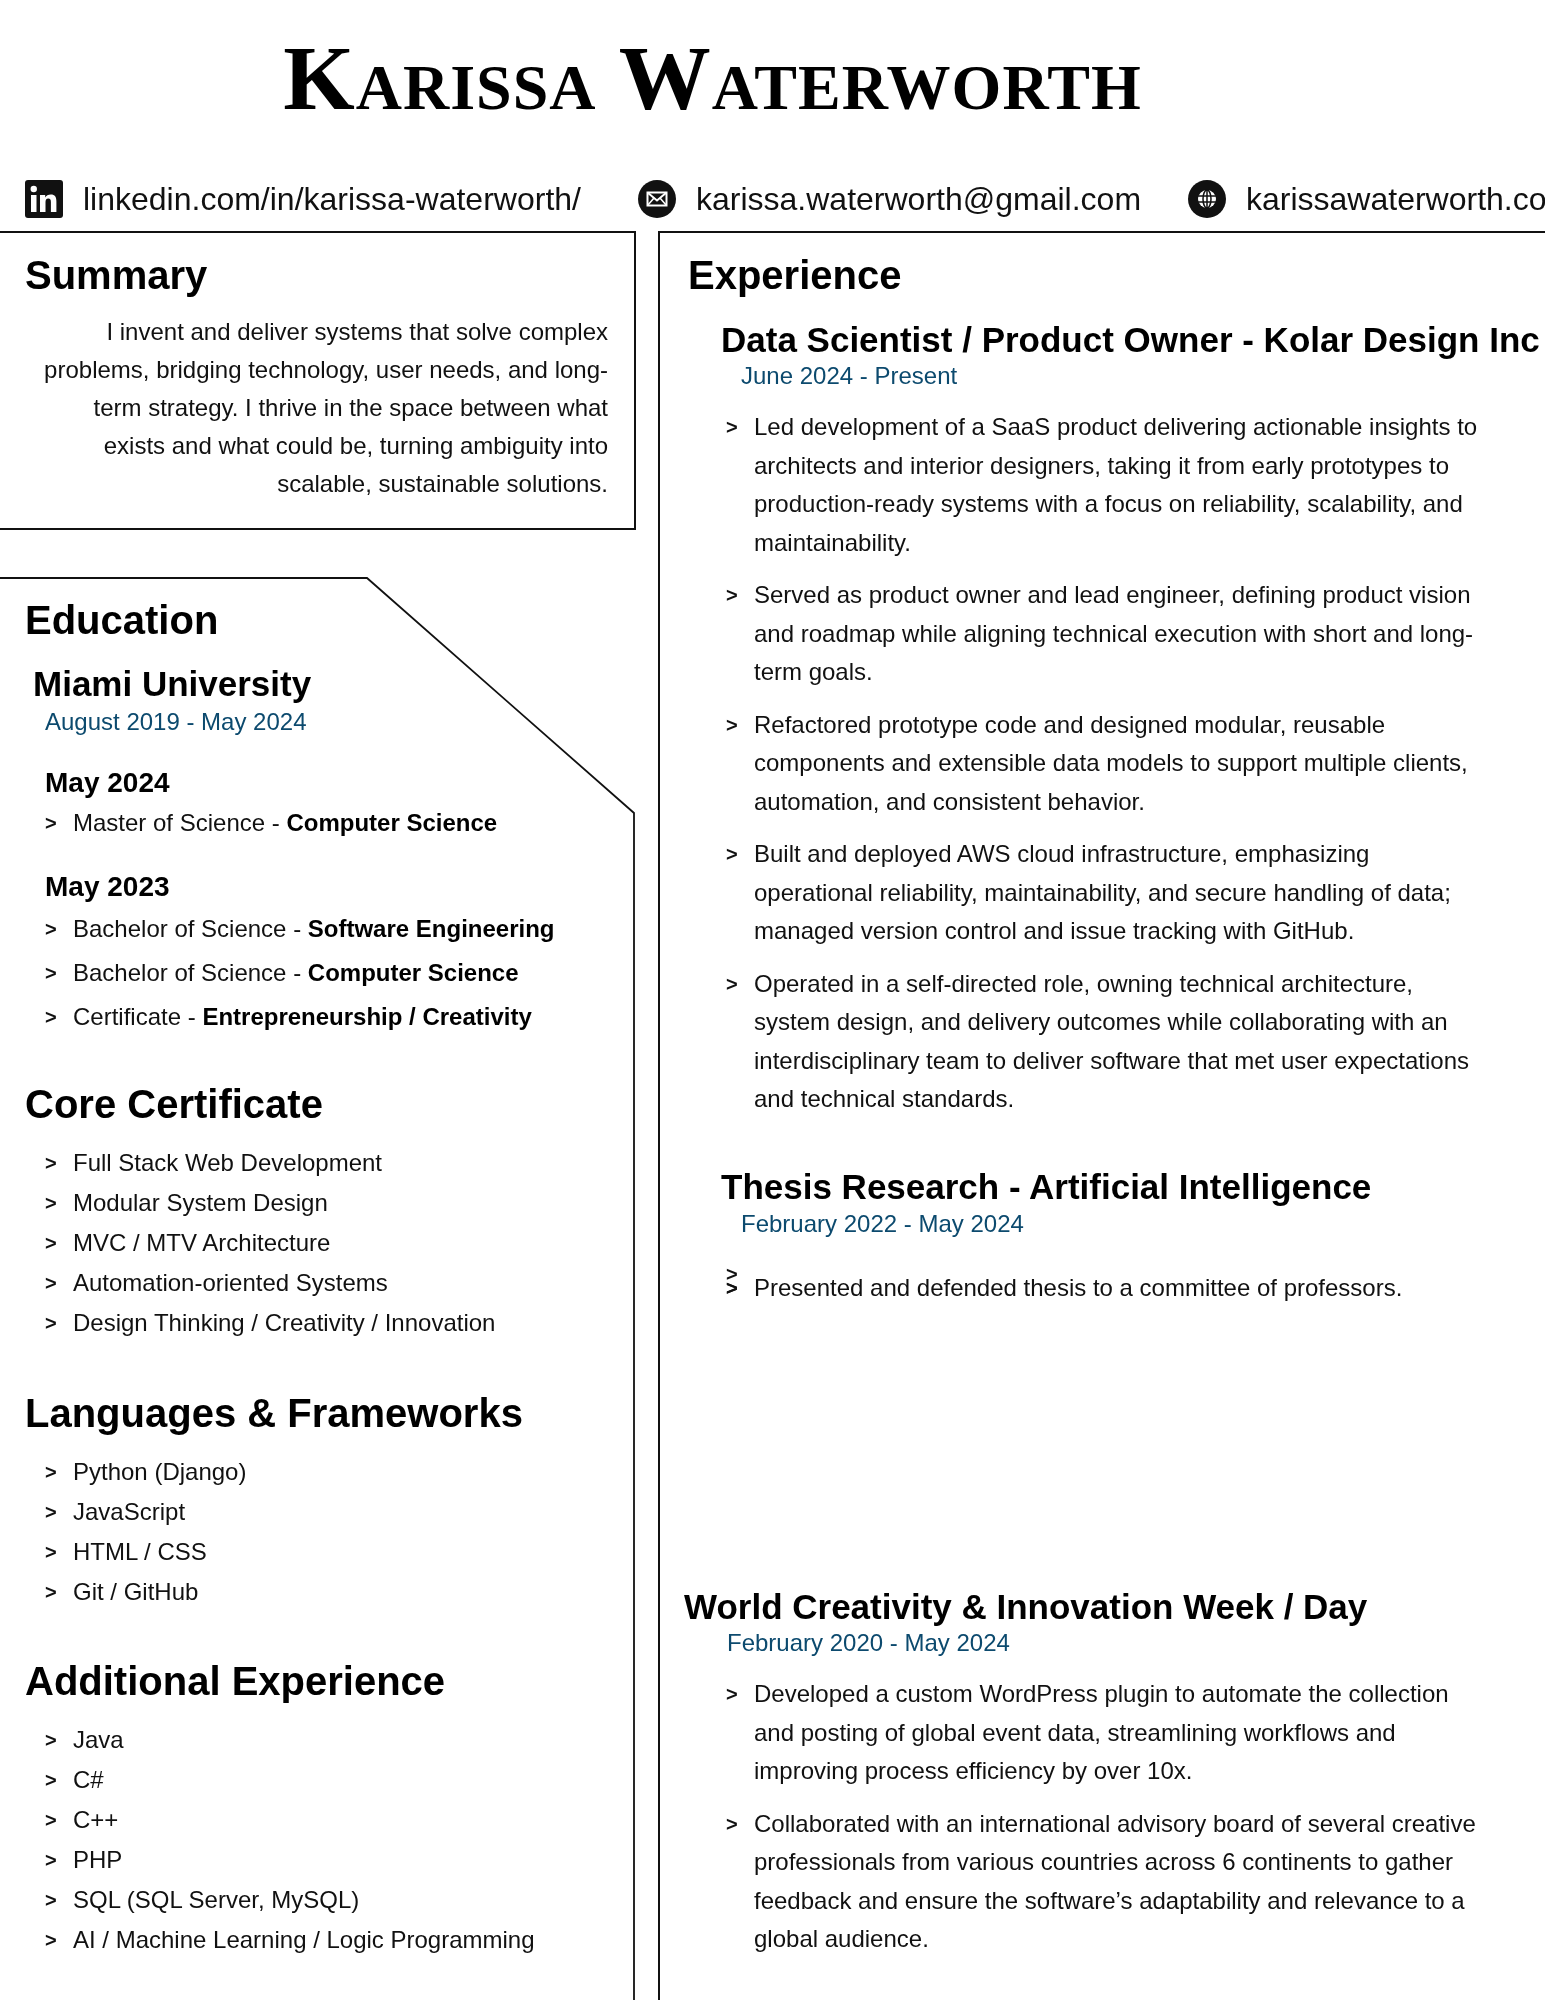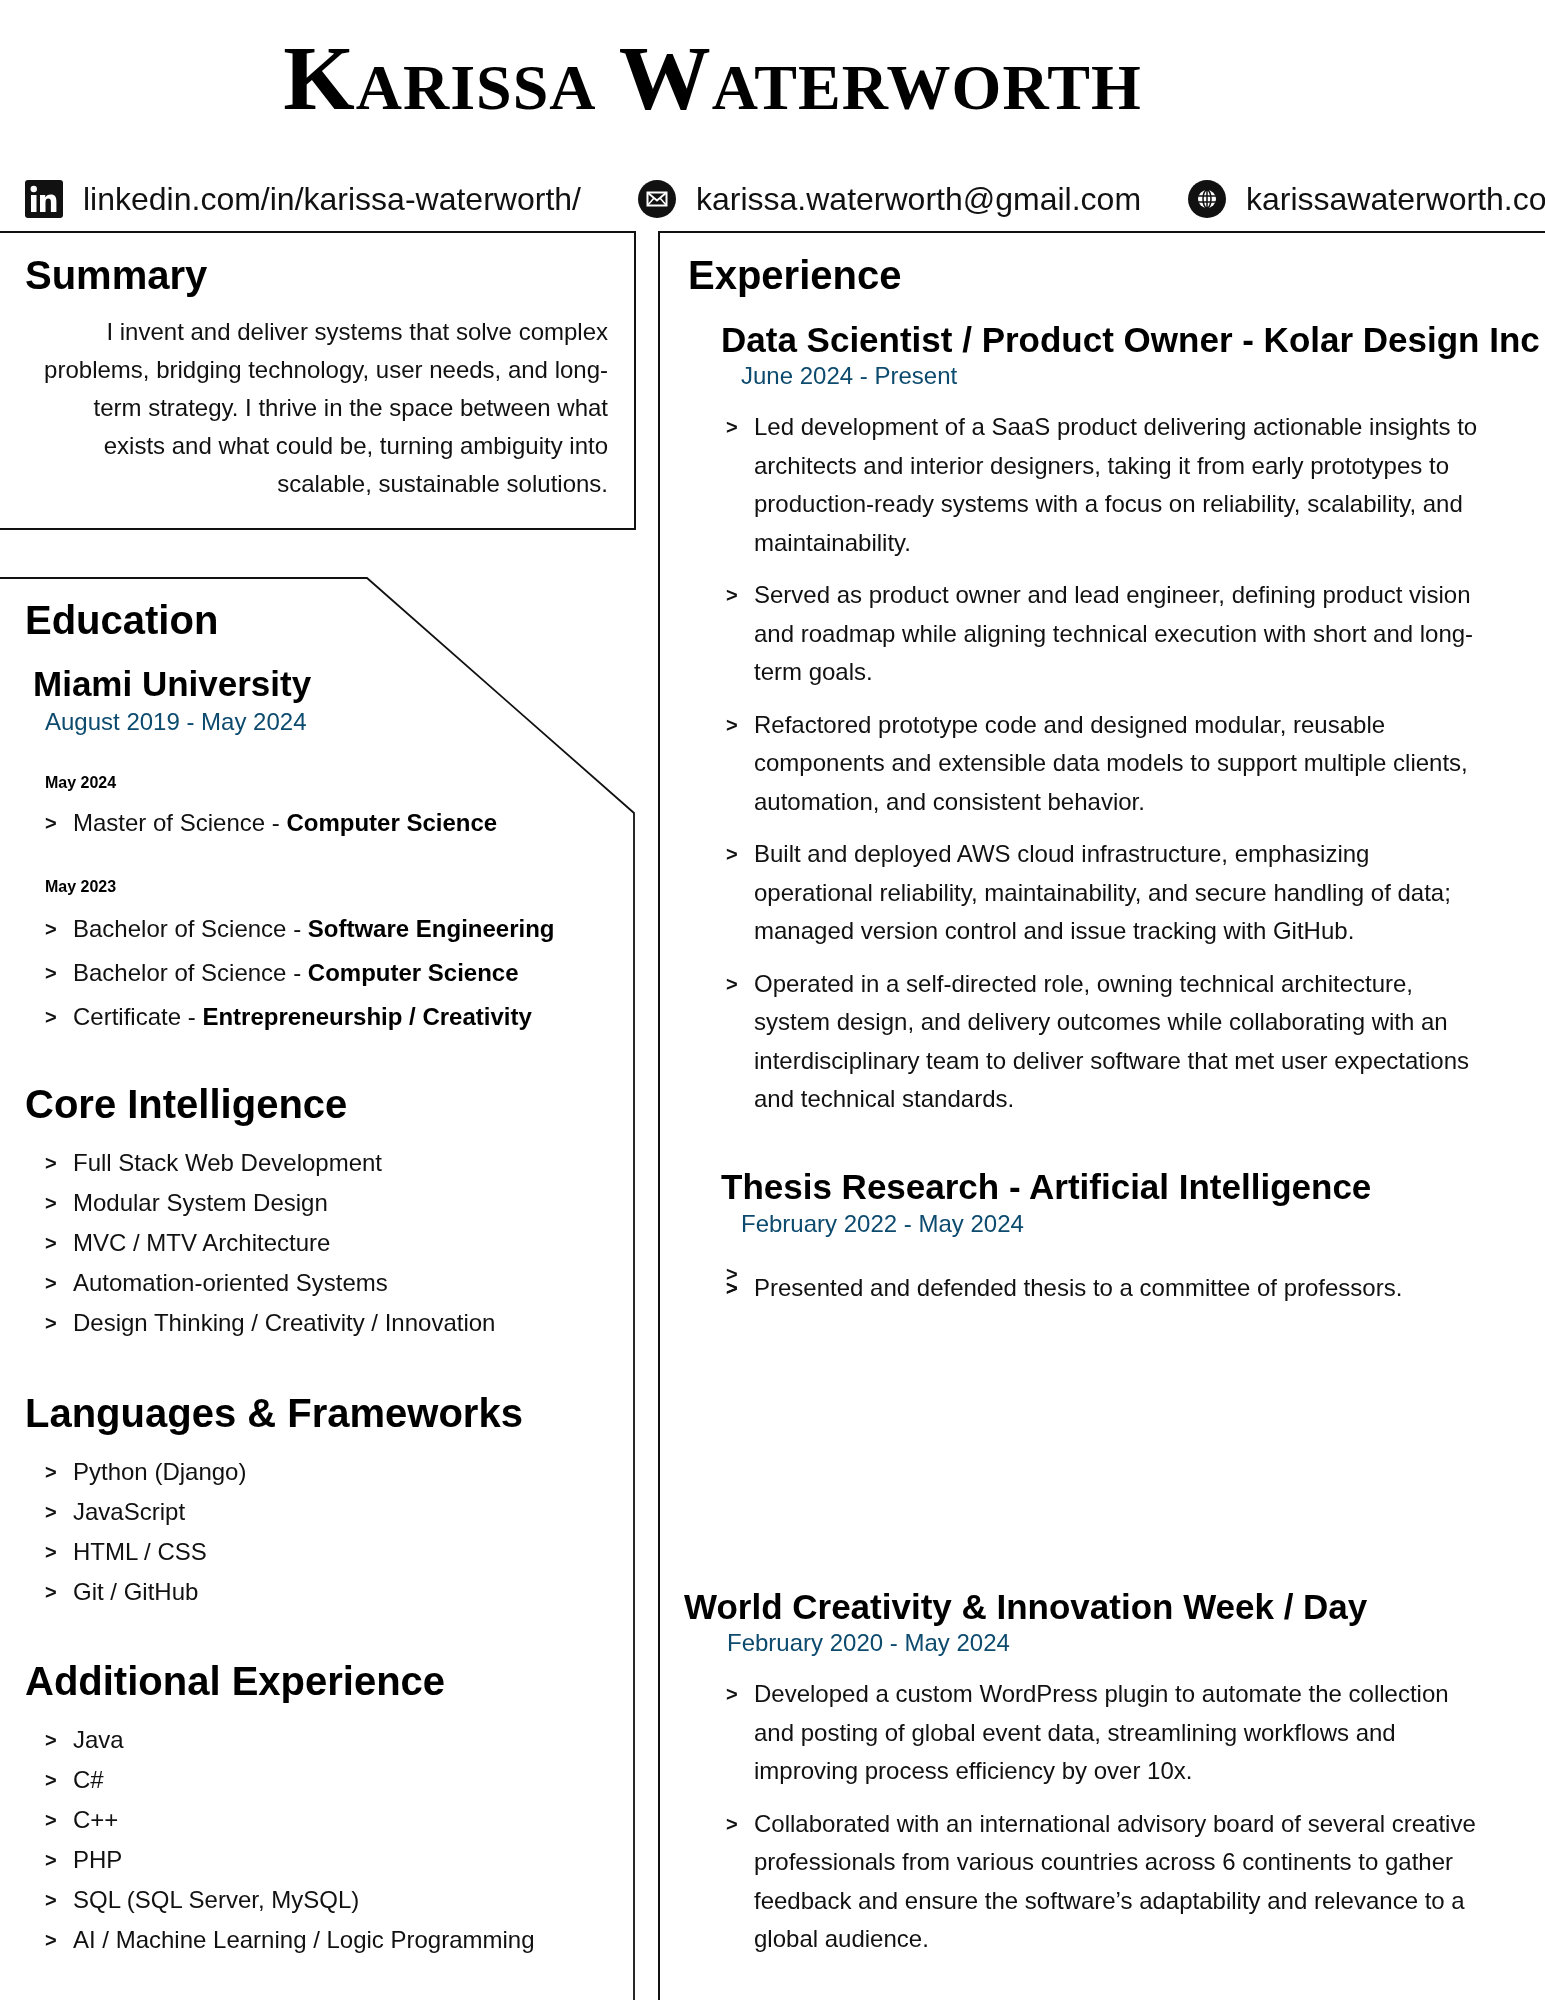--- a/index.html
+++ b/index.html
@@ -18,21 +18,21 @@
   .contact .txt { font-size: 32px; color: #111; margin-left: 20px; white-space: nowrap; }
   .icon-box { width: 38px; height: 38px; display: inline-block; }
   svg { display: block; }
 
   .lines { left: 0; top: 0; }
 
   .h-section { font-weight: bold; font-size: 40px; color: #000; white-space: nowrap; line-height: 48px; }
   .body-text { font-size: 24px; line-height: 38px; color: #111; }
   .entry-title { font-weight: bold; font-size: 35px; color: #000; white-space: nowrap; line-height: 38px; }
   .date { font-size: 24px; color: #0c4a6e; white-space: nowrap; line-height: 28px; }
-  .sub-date { font-weight: bold; font-size: 16px; color: #000; white-space: nowrap; line-height: 30px; }
+  .sub-date { font-weight: bold; font-size: 28px; color: #000; white-space: nowrap; line-height: 30px; }
 
   ul.bul { list-style: none; margin: 0; padding: 0; }
   ul.bul li { position: relative; padding-left: 28px; font-size: 24px; color: #111; white-space: nowrap; }
   ul.bul li .chev { position: absolute; left: 0; top: 0; font-weight: bold; font-size: 20px; }
   ul.bul li b { font-weight: bold; color: #000; }
   ul.left-list li { line-height: 40px; }
   ul.exp-list li { white-space: normal; line-height: 38.5px; margin-bottom: 14px; }
 </style>
 </head>
 <body>
@@ -99,21 +99,21 @@
   <li><span class="chev">&gt;</span><span>Master of Science - </span><b>Computer Science</b></li>
 </ul>
 
 <div class="abs sub-date" style="left:45px; top:872px;">May 2023</div>
 <ul class="abs bul left-list" style="left:45px; top:907px;">
   <li style="line-height:44px;"><span class="chev">&gt;</span><span>Bachelor of Science - </span><b>Software Engineering</b></li>
   <li style="line-height:44px;"><span class="chev">&gt;</span><span>Bachelor of Science - </span><b>Computer Science</b></li>
   <li style="line-height:44px;"><span class="chev">&gt;</span><span>Certificate - </span><b>Entrepreneurship / Creativity</b></li>
 </ul>
 
-<div class="abs h-section" style="left:25px; top:1080px;">Core Intelligence</div>
+<div class="abs h-section" style="left:25px; top:1080px;">Core Certificate</div>
 <ul class="abs bul left-list" style="left:45px; top:1143px;">
   <li><span class="chev">&gt;</span><span>Full Stack Web Development</span></li>
   <li><span class="chev">&gt;</span><span>Modular System Design</span></li>
   <li><span class="chev">&gt;</span><span>MVC / MTV Architecture</span></li>
   <li><span class="chev">&gt;</span><span>Automation-oriented Systems</span></li>
   <li><span class="chev">&gt;</span><span>Design Thinking / Creativity / Innovation</span></li>
 </ul>
 
 <div class="abs h-section" style="left:25px; top:1389px;">Languages &amp; Frameworks</div>
 <ul class="abs bul left-list" style="left:45px; top:1452px;">

